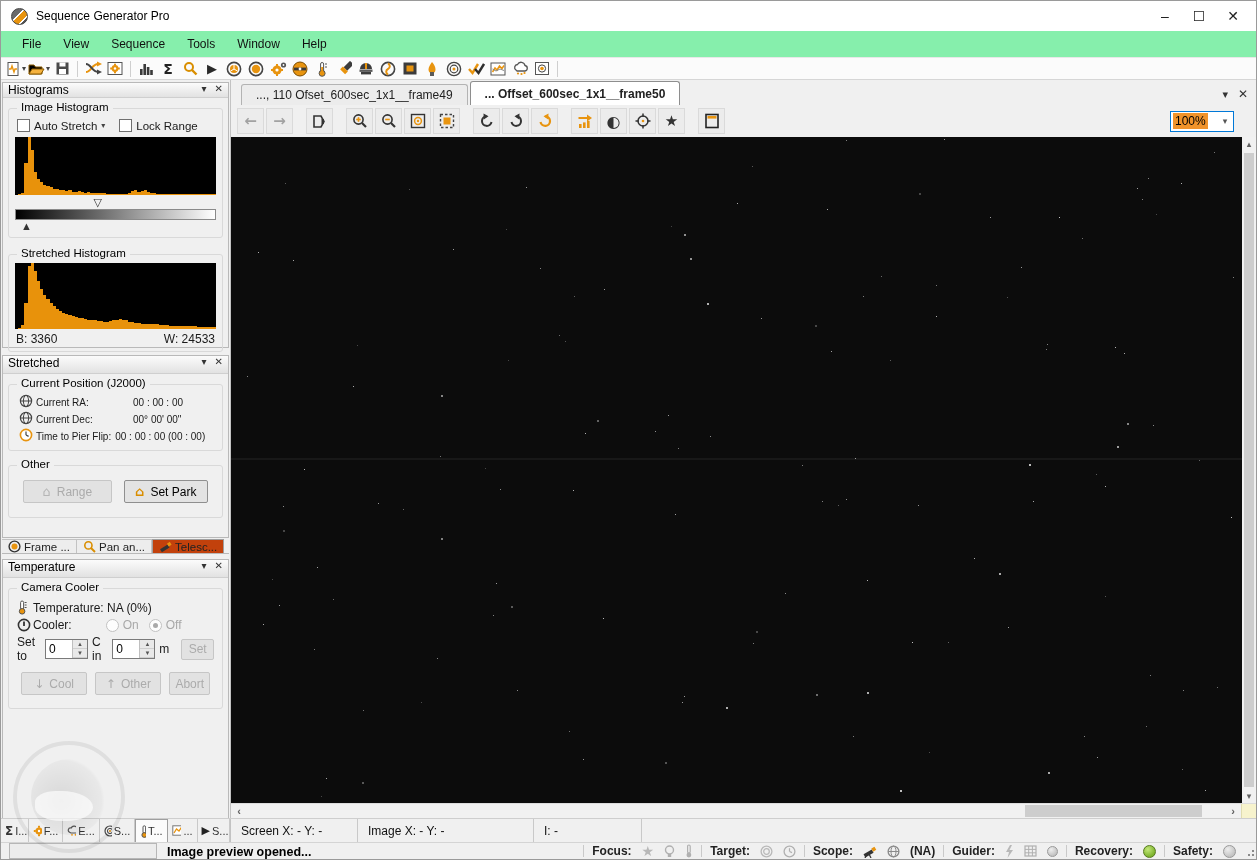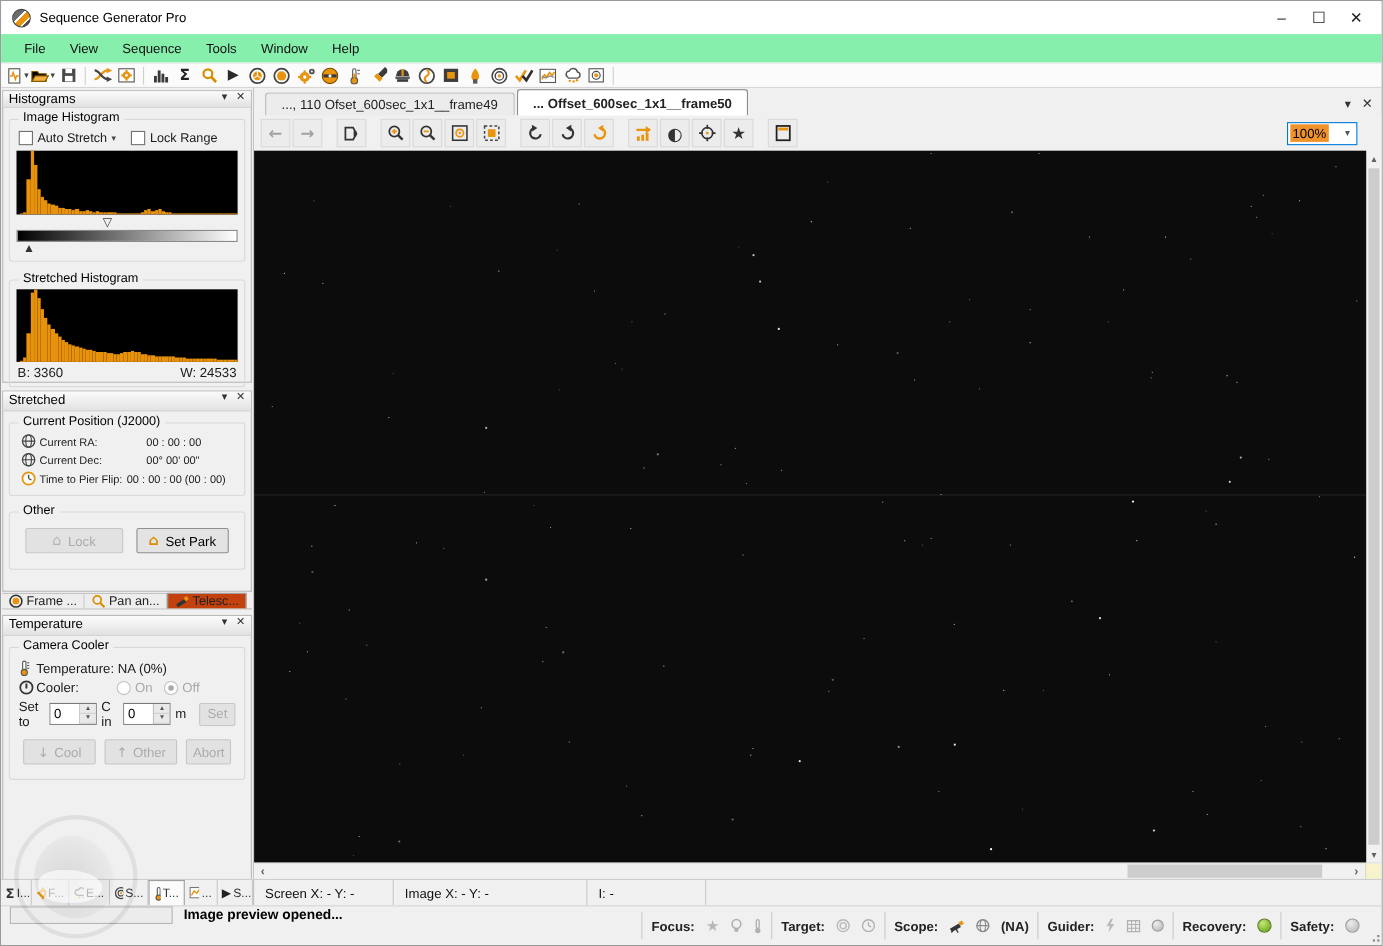--- a/index.html
+++ b/index.html
@@ -96,21 +96,21 @@
   .hs-track { flex:1; position:relative; }
   .hs-thumb { position:absolute; top:1px; bottom:1px; left:79.5%; width:18.2%; background:#cdcdcd; }
   .hs-corner { width:15px; background:#f7f3cd; border-left:1px solid #e0dcb0; }
 
   
   .status-strip { height:24px; flex:none; display:flex; background:#f0f0f0; border-top:1px solid #cecece; }
   .bottom-docktabs { width:230px; flex:none; display:flex; border-right:1px solid #c3c3c3; }
   .bdt { display:flex; align-items:center; gap:2px; padding:0 4px; font-size:11px; color:#333; border-right:1px solid #c9c9c9; white-space:nowrap; overflow:hidden; }
   .bdt.active { background:#fbfbfb; border:1px solid #9f9f9f; border-bottom:none; }
   .coord-seg { display:flex; align-items:center; padding:0 10px; font-size:12px; color:#111; border-right:1px solid #c9c9c9; }
-  .statusbar { height:36px; flex:none; background:#f0f0f0; border-top:1px solid #d4d4d4; display:flex; align-items:flex-start; font-size:12px; }
+  .statusbar { height:17px; flex:none; background:#f0f0f0; border-top:1px solid #d4d4d4; display:flex; align-items:flex-end; font-size:12px; }
   .progress { width:148px; height:16px; border:1px solid #b6b6b6; background:#ececec; margin:0 10px 0 8px; }
   .sb-msg { color:#000; font-weight:bold; font-size:12.5px; }
   .sb-right { margin-left:auto; display:flex; align-items:center; height:100%; }
   .sb-seg { display:flex; align-items:center; gap:10px; padding:0 8px; height:70%; border-left:1px solid #c9c9c9; font-weight:bold; color:#222; }
   .led { width:13px; height:13px; border-radius:50%; }
   .led.green { background:radial-gradient(circle at 35% 30%, #c4e87a, #7db32e 70%); border:1px solid #55791d; }
   .led.gray { background:radial-gradient(circle at 35% 30%, #eee, #c4c4c4 70%); border:1px solid #9a9a9a; }
   .grip { width:12px; height:100%; position:relative; }
   .grip::after { content:""; position:absolute; right:2px; bottom:3px; width:2px; height:2px; background:#8a8a8a;
      box-shadow:-4px 0 #8a8a8a, 0 -4px #8a8a8a; }
@@ -527,21 +527,21 @@
               </span>
             <span style="flex:none;">Time to Pier Flip:</span>
             <span style="margin-left:4px;">00 : 00 : 00 (00 : 00)</span>
           </div>
         </div>
         <div class="groupbox" style="margin-top:10px; padding:10px 6px 6px 6px;">
           <span class="group-label">Other</span>
           <div class="park-row">
             <span class="btn disabled" style="flex:1.05;">
               <span class="glyph" style="font-size:13px; margin-right:6px; color:#b5b5b5;">⌂</span>
-              <span>Lock</span>
+              <span>Range</span>
               </span>
             <span class="btn" style="flex:1;">
               <span class="glyph" style="font-size:13px; margin-right:6px; color:#d98e00; font-weight:bold;">⌂</span>
               <span>Set Park</span>
               </span>
           </div>
         </div>
       </div>
 
       <div class="dock-tabs">

